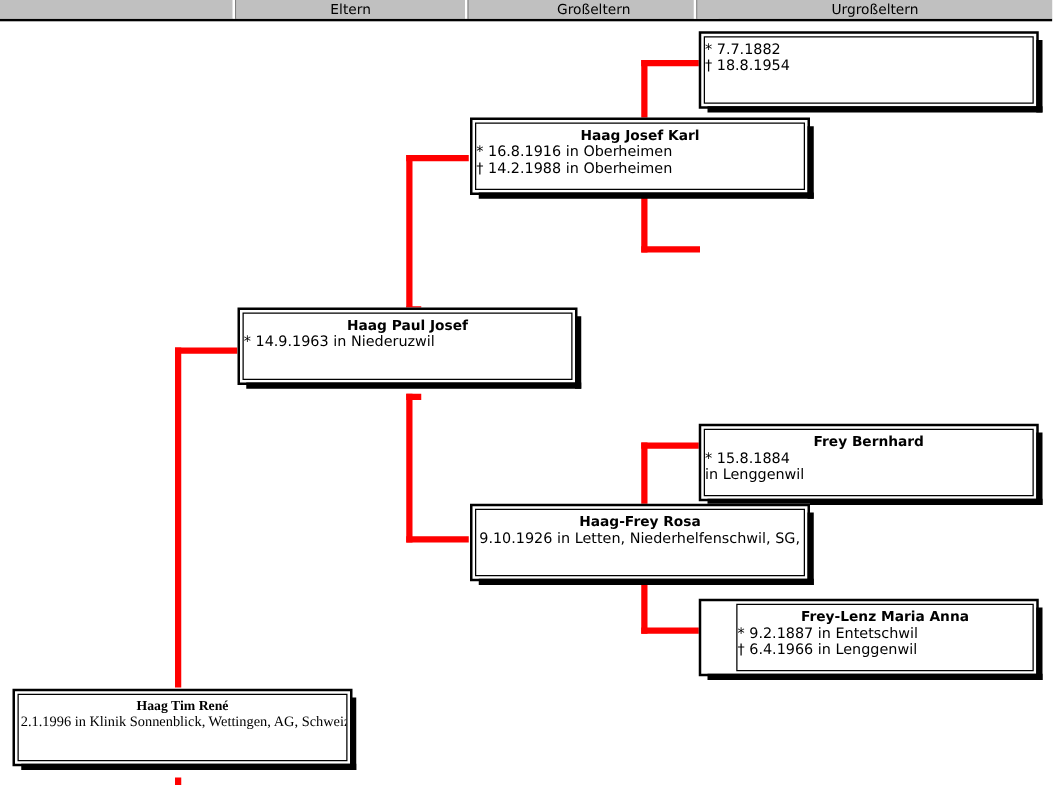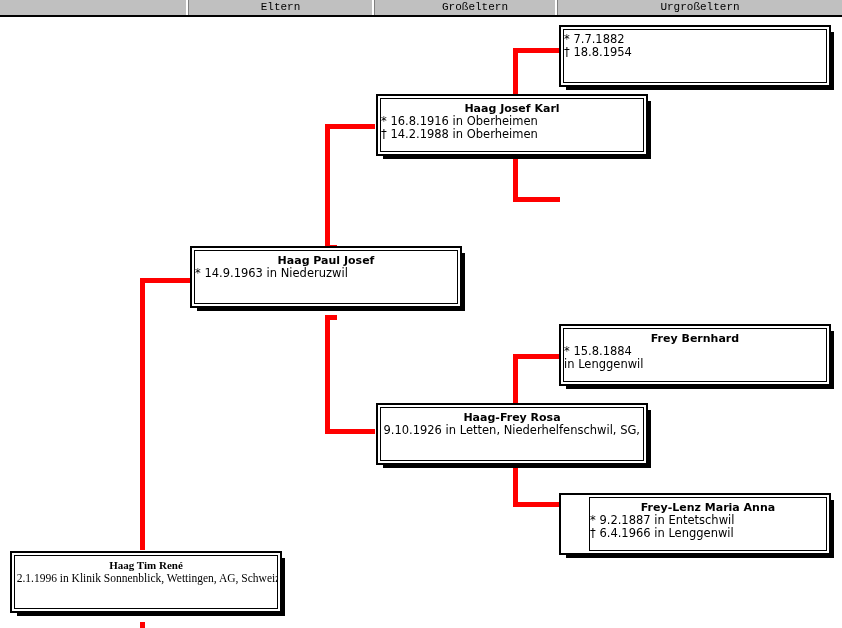--- a/index.html
+++ b/index.html
@@ -33,21 +33,20 @@
     position: absolute;
     top: 0;
     height: 15px;
     line-height: 15px;
     text-align: center;
     font-size: 11px;
     color: #000000;
     background: #c0c0c0;
     white-space: nowrap;
     overflow: hidden;
-    font-family: Liberation Mono, monospace;
   }
   .header-sep {
     position: absolute;
     top: 0;
     width: 2px;
     height: 15px;
     background: #ffffff;
   }
   .header-sep-dark {
     position: absolute;
@@ -194,41 +193,41 @@
   <div class="pbox" style="left:190px; top:246px; width:272px; height:62px;">
     <div class="shadow shadow-r"></div>
     <div class="shadow shadow-b"></div>
     <div class="inner">
       <div class="pname">Haag Paul Josef</div>
       <div class="pline">* 14.9.1963 in Niederuzwil</div>
       <div class="pline"></div>
     </div>
   </div>
 
-  <div class="pbox" style="left:559px; top:324px; width:272px; height:62px;">
+  <div class="pbox" style="left:559px; top:339px; width:272px; height:62px;">
     <div class="shadow shadow-r"></div>
     <div class="shadow shadow-b"></div>
     <div class="inner">
       <div class="pname">Frey Bernhard</div>
       <div class="pline">* 15.8.1884</div>
       <div class="pline">in Lenggenwil</div>
     </div>
   </div>
 
   <div class="pbox" style="left:376px; top:403px; width:272px; height:62px;">
     <div class="shadow shadow-r"></div>
     <div class="shadow shadow-b"></div>
     <div class="inner">
       <div class="pname">Haag-Frey Rosa</div>
       <div class="pline clip-left">* 9.10.1926 in Letten, Niederhelfenschwil, SG, Schweiz</div>
       <div class="pline"></div>
     </div>
   </div>
 
-  <div class="pbox" style="left:559px; top:493px; width:272px; height:62px;padding-left:28px;">
+  <div class="pbox" style="left:559px; top:479px; width:272px; height:62px;padding-left:28px;">
     <div class="shadow shadow-r"></div>
     <div class="shadow shadow-b"></div>
     <div class="inner">
       <div class="pname">Frey-Lenz Maria Anna</div>
       <div class="pline">* 9.2.1887 in Entetschwil</div>
       <div class="pline">† 6.4.1966 in Lenggenwil</div>
     </div>
   </div>
 
   <div class="pbox" style="left:10px; top:551px; width:272px; height:62px;font-family:Liberation Serif, serif;">

